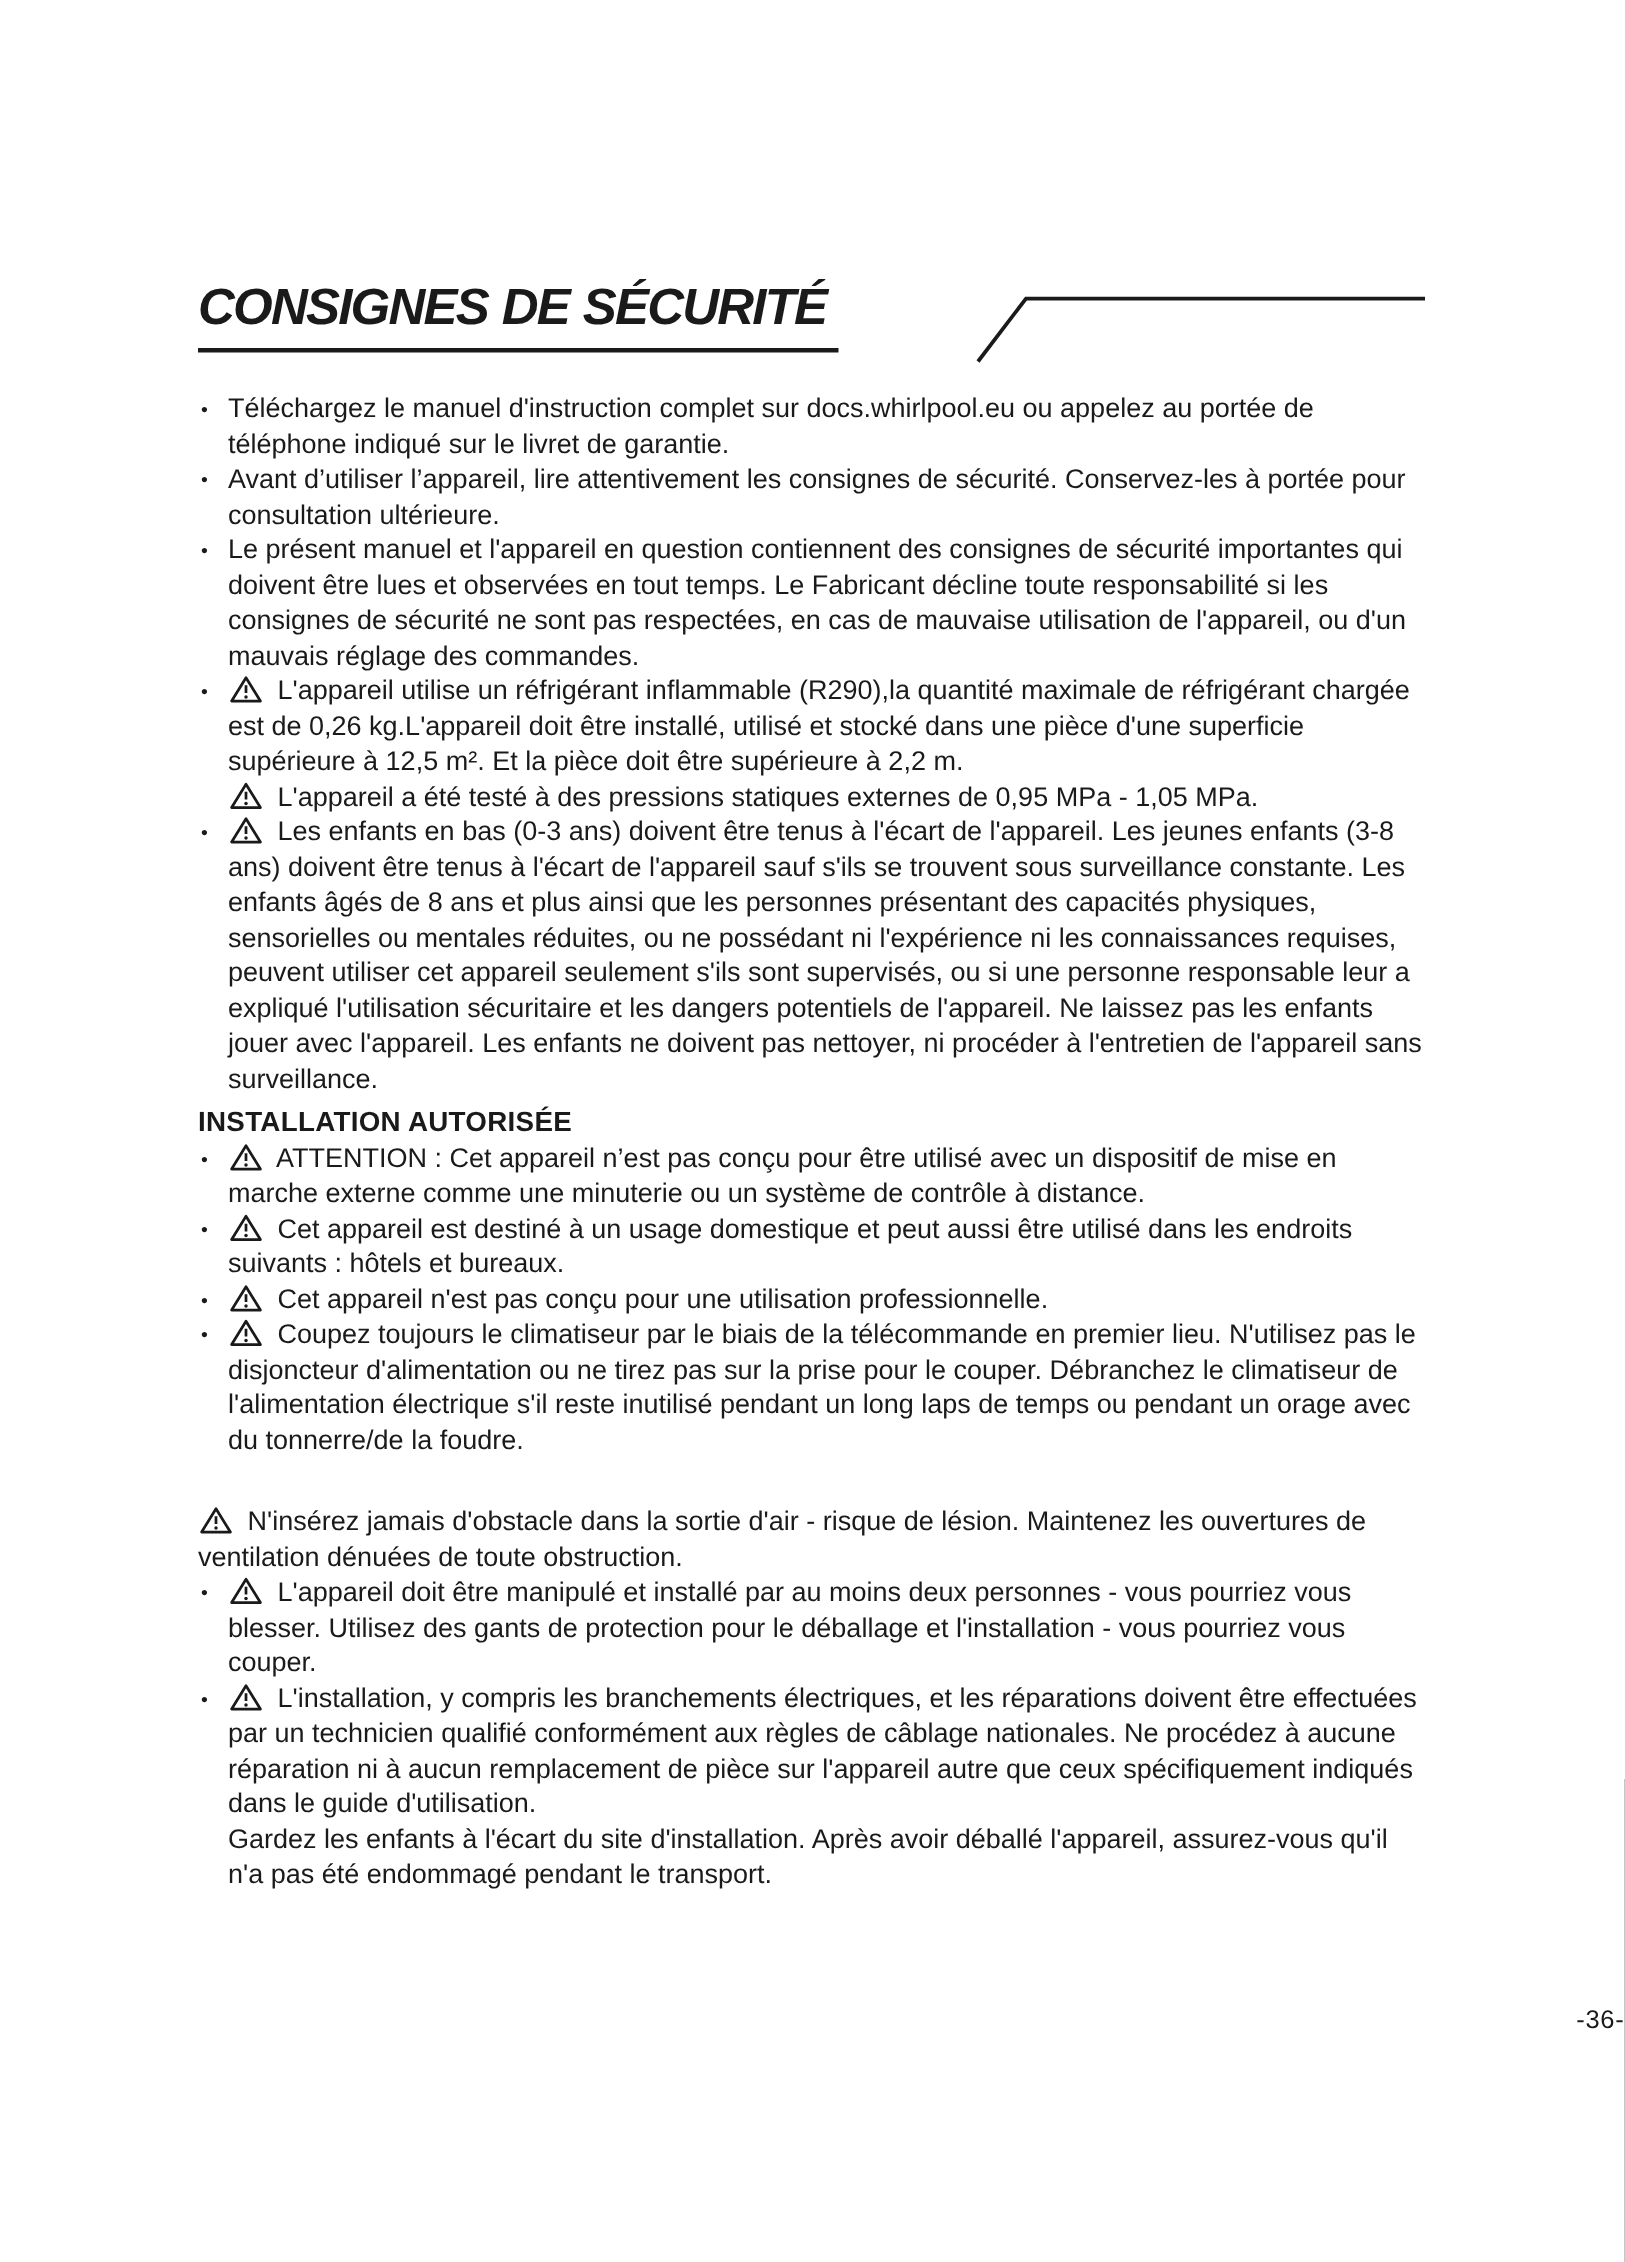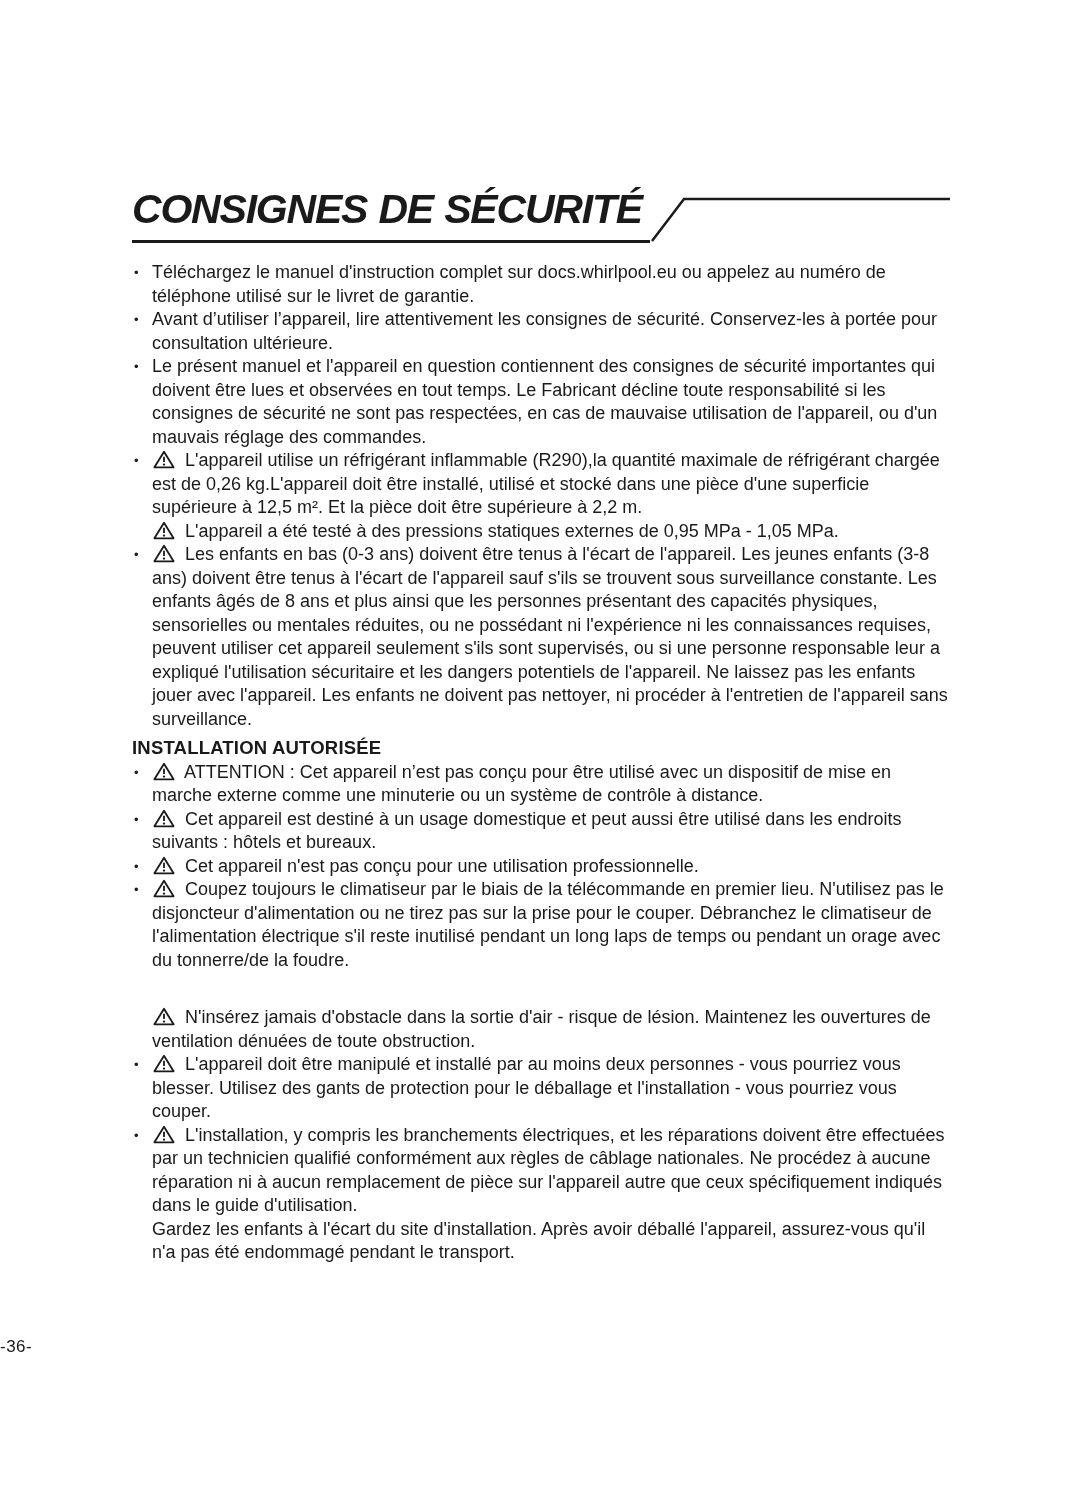--- a/index.html
+++ b/index.html
@@ -21,21 +21,21 @@
     top: 186px;
     width: 818px;
   }
   .title-block {
     position: relative;
     height: 66px;
   }
   .title {
     margin: 0;
     display: inline-block;
-    font-size: 41px;
+    font-size: 34px;
     font-style: italic;
     font-weight: bold;
     letter-spacing: -1.2px;
     word-spacing: 1px;
     white-space: nowrap;
     padding: 0 8px 7px 0;
     border-bottom: 3.5px solid var(--ink);
   }
   .title-tail {
     position: absolute;
@@ -48,60 +48,60 @@
     font-size: 18px;
     line-height: 23.5px;
   }
   .section-heading {
     font-size: 18.5px;
     font-weight: bold;
     letter-spacing: 0.2px;
     margin: 5px 0 1px 0;
   }
   .item { display: flex; }
-  .item.spacer { margin-top: 34px; }
+  .item.spacer { margin-top: 11px; flex-direction: column; }
   .bullet {
     flex: 0 0 20px;
     font-size: 13px;
     line-height: 23.5px;
     padding-left: 2px;
   }
   .item-text { flex: 1; }
   .warn-icon {
     display: inline-block;
     width: 22px;
     height: 19px;
     margin: 0 5px 0 1px;
     vertical-align: -3px;
   }
   .warn-icon svg { display: block; width: 100%; height: 100%; }
   .page-number {
     position: absolute;
     left: 0; right: 0;
     top: 1337px;
-    text-align: left;
+    text-align: right;
     font-size: 17px;
     letter-spacing: 0.5px;
   }
 </style>
 </head>
 <body>
 
 <div class="page">
   <div class="content">
     <header class="title-block">
       <h1 class="title">CONSIGNES DE SÉCURITÉ</h1>
       <svg class="title-tail" width="818" height="66" viewBox="0 0 818 66">
         <polyline points="520,55 552,13 818,13" fill="none" stroke="#1a1a1a" stroke-width="2.5"></polyline>
       </svg>
     </header>
     <div class="doc-body">
         <div class="item">
           <span class="bullet">•</span>
-          <div class="item-text">Téléchargez le manuel d'instruction complet sur docs.whirlpool.eu ou appelez au numéro de téléphone utilisé sur le livret de garantie.</div>
+          <div class="item-text">Téléchargez le manuel d'instruction complet sur docs.whirlpool.eu ou appelez au portée de téléphone indiqué sur le livret de garantie.</div>
         </div>
         <div class="item">
           <span class="bullet">•</span>
           <div class="item-text">Avant d’utiliser l’appareil, lire attentivement les consignes de sécurité. Conservez-les à portée pour consultation ultérieure.</div>
         </div>
         <div class="item">
           <span class="bullet">•</span>
           <div class="item-text">Le présent manuel et l'appareil en question contiennent des consignes de sécurité importantes qui doivent être lues et observées en tout temps. Le Fabricant décline toute responsabilité si les consignes de sécurité ne sont pas respectées, en cas de mauvaise utilisation de l'appareil, ou d'un mauvais réglage des commandes.</div>
         </div>
         <div class="item">

